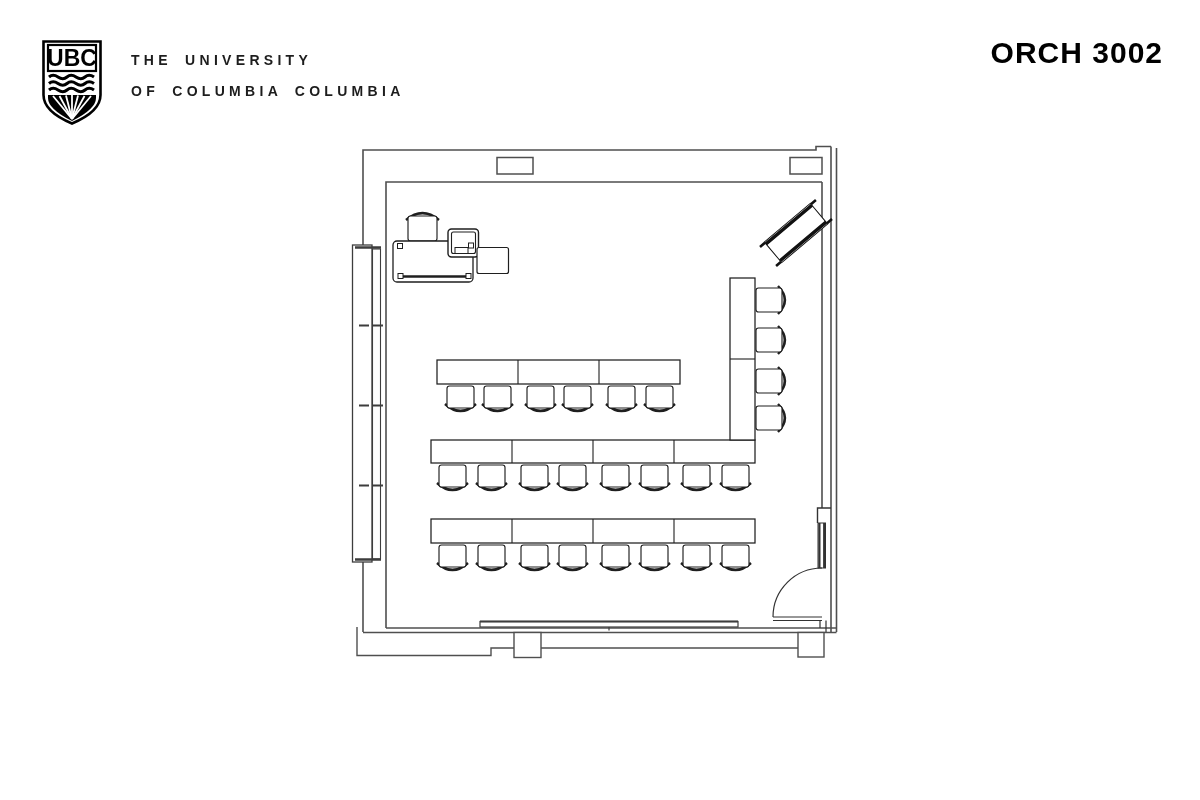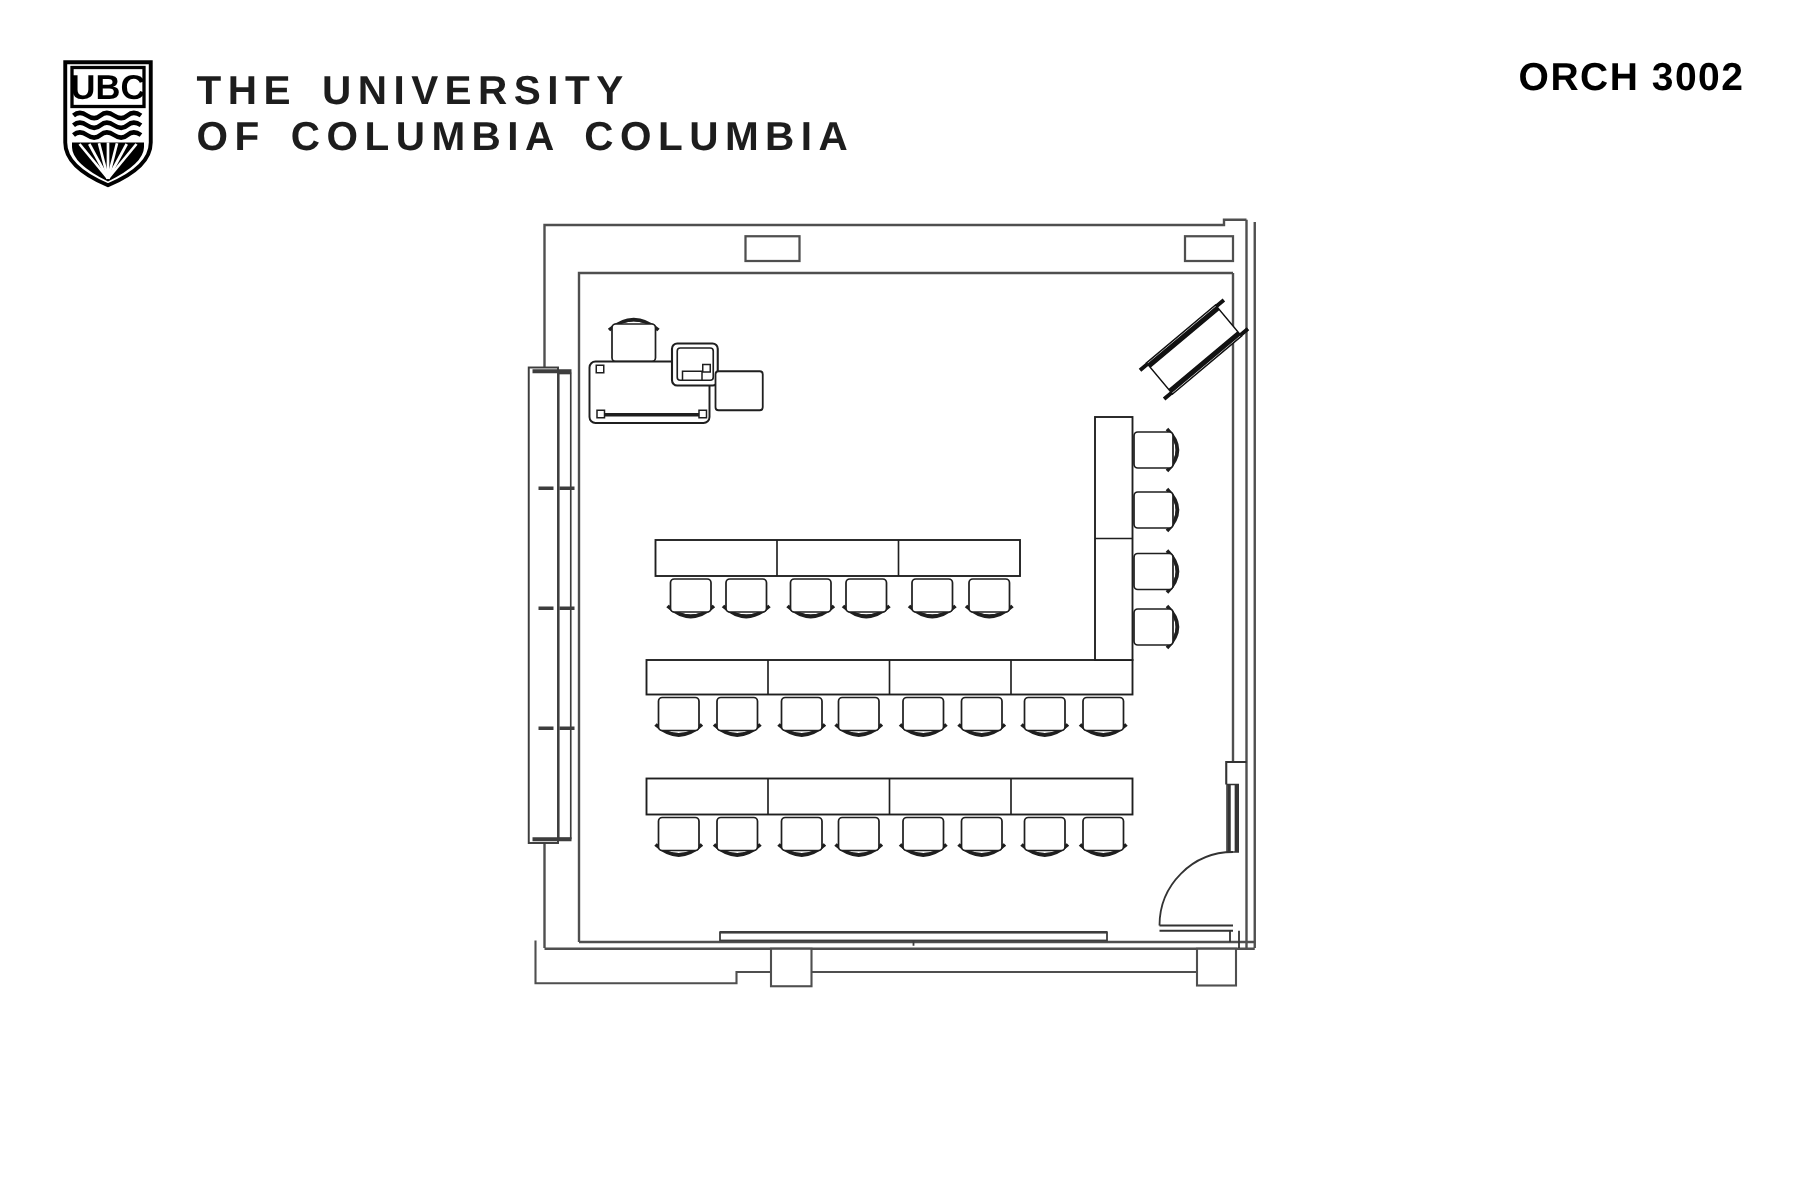--- a/index.html
+++ b/index.html
@@ -4,27 +4,27 @@
 <style>
   html,body{margin:0;padding:0;}
   body{
     width:1200px;height:800px;position:relative;overflow:hidden;
     background:var(--background,#ffffff);
     font-family:"Liberation Sans",sans-serif;
   }
   .logo-wrap{position:absolute;left:40px;top:38px;width:64px;height:88px;}
   .uni-name{
     position:absolute;left:131px;top:45px;
-    font-size:27px;font-weight:bold;line-height:30.5px;
+    font-size:14px;font-weight:bold;line-height:30.5px;
     letter-spacing:4.3px;word-spacing:5px;
     color:var(--text,#1d1d1d);white-space:nowrap;
   }
   .room-code{
     position:absolute;top:36px;right:37px;
-    font-size:26px;font-weight:bold;letter-spacing:1px;
+    font-size:30px;font-weight:bold;letter-spacing:1px;
     color:#000;white-space:nowrap;
   }
   .plan-wrap{position:absolute;left:345px;top:140px;width:500px;height:525px;}
   svg text.crest-text{font-family:"Liberation Sans",sans-serif;font-weight:bold;}
 </style>
 </head>
 <body>
 
 <div class="logo-wrap">
   <svg width="64" height="88" viewBox="0 0 64 88">

